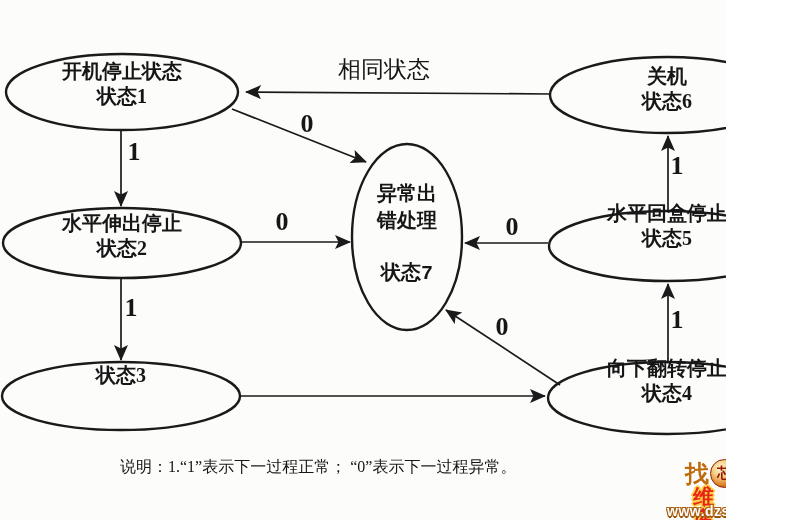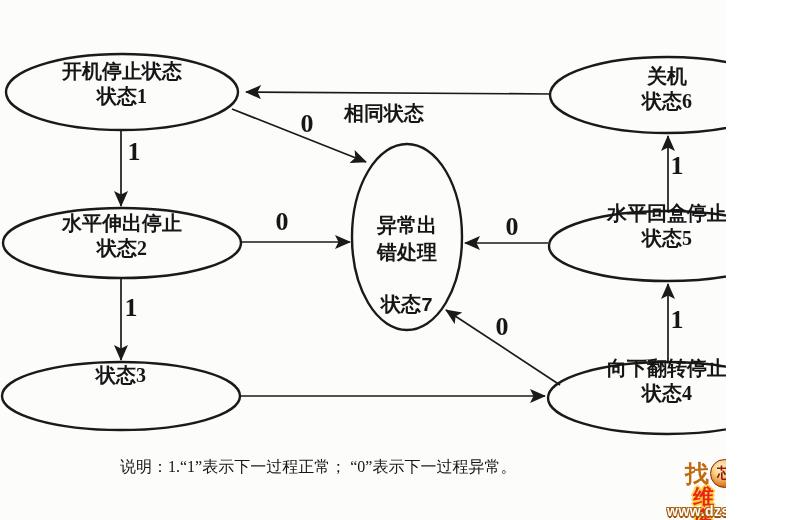--- a/index.html
+++ b/index.html
@@ -9,30 +9,30 @@
     font-family:"Liberation Serif","DejaVu Serif",serif;
     color:#161616;
   }
   .diagram-svg { position:absolute; left:0; top:0; }
 
   .state-label {
     position:absolute; transform:translateX(-50%);
     text-align:center; font-size:20px; font-weight:700;
     line-height:25px; white-space:nowrap;
   }
-  .state7-label { line-height:27px;margin-top:32px; }
+  .state7-label { line-height:27px; }
   .state7-num  { margin-top:26px;font-family:Liberation Mono, monospace; }
 
   .edge-digit {
     position:absolute; transform:translateX(-50%);
     font-size:26px; font-weight:700; line-height:26px;
   }
   .edge-text {
     position:absolute; transform:translateX(-50%);
-    font-size:20px; font-weight:700; line-height:25px; white-space:nowrap;margin-top:44px;
+    font-size:23px; font-weight:400; line-height:25px; white-space:nowrap;
   }
   .caption-line {
     position:absolute; font-size:16px; font-weight:400;
     line-height:24px; white-space:nowrap;
   }
 
   
   .wm-piece { position:absolute; z-index:5; }
   .wm-zhao, .wm-pian {
     font-family:"Liberation Sans","DejaVu Sans",sans-serif;

